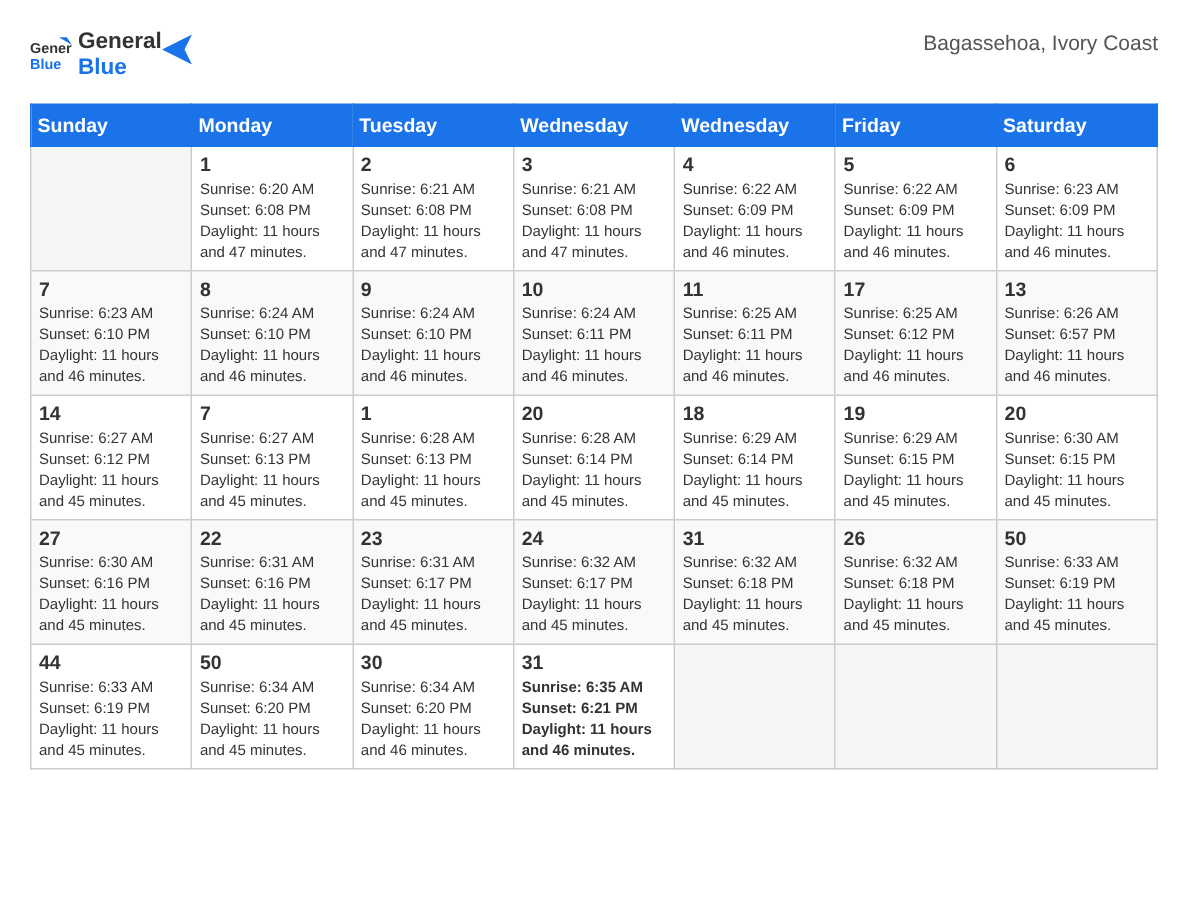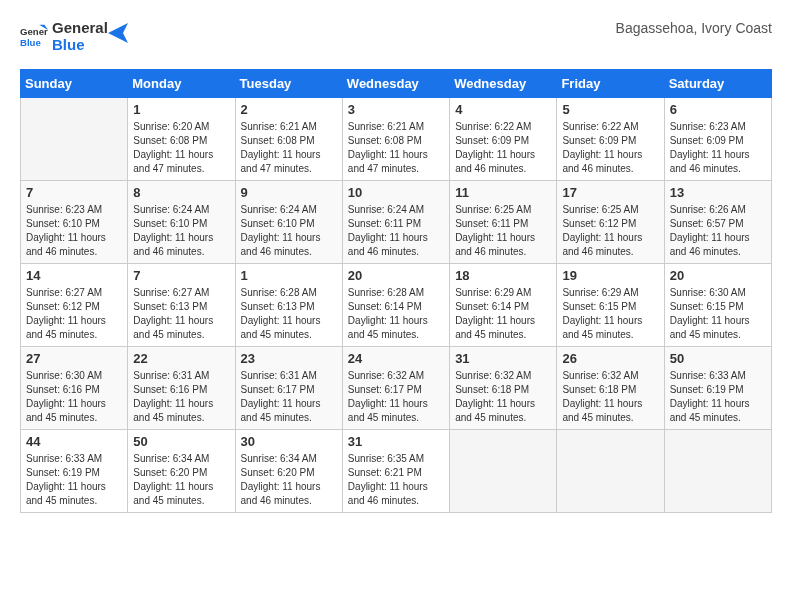--- a/index.html
+++ b/index.html
@@ -307,21 +307,21 @@
 Daylight: 11 hours and 45 minutes.</div>
         </td>
         <td>
           <span class="day-num">30</span>
           <div class="day-detail" style="white-space: pre-line;">Sunrise: 6:34 AM
 Sunset: 6:20 PM
 Daylight: 11 hours and 46 minutes.</div>
         </td>
         <td>
           <span class="day-num">31</span>
-          <div class="day-detail" style="white-space: pre-line;">Sunrise: 6:35 AM
+          <div class="day-detail" style="white-space: pre-line; font-weight: bold;">Sunrise: 6:35 AM
 Sunset: 6:21 PM
 Daylight: 11 hours and 46 minutes.</div>
         </td>
         <td class="empty"></td>
         <td class="empty"></td>
         <td class="empty"></td>
       </tr>
     </tbody>
 </table>
 

